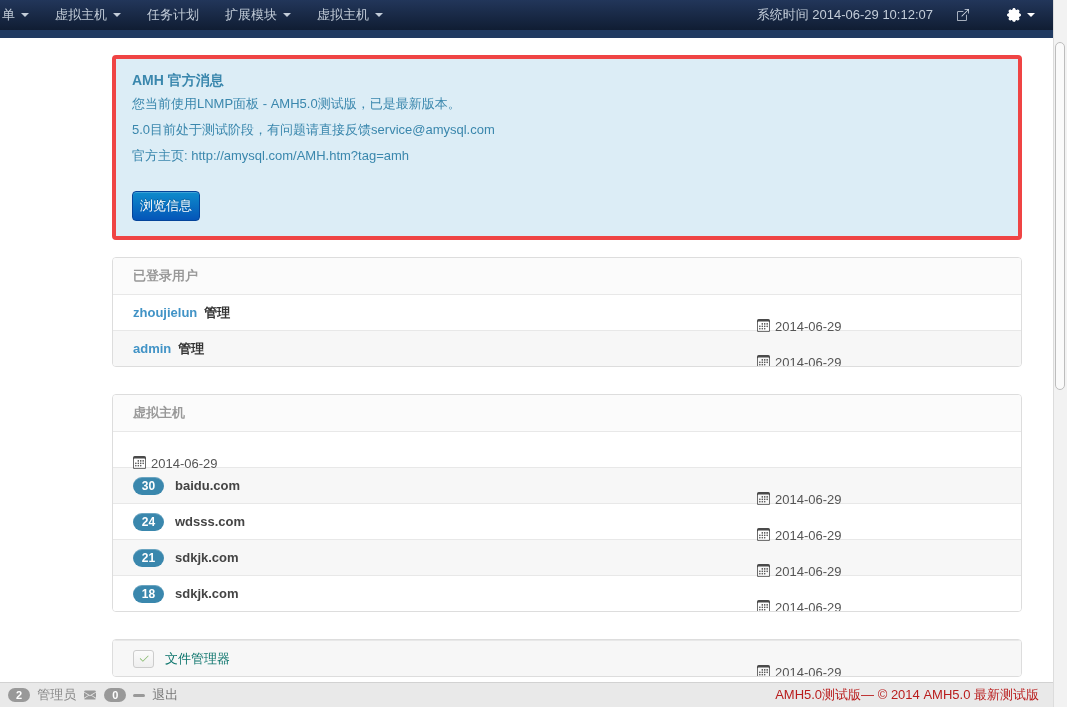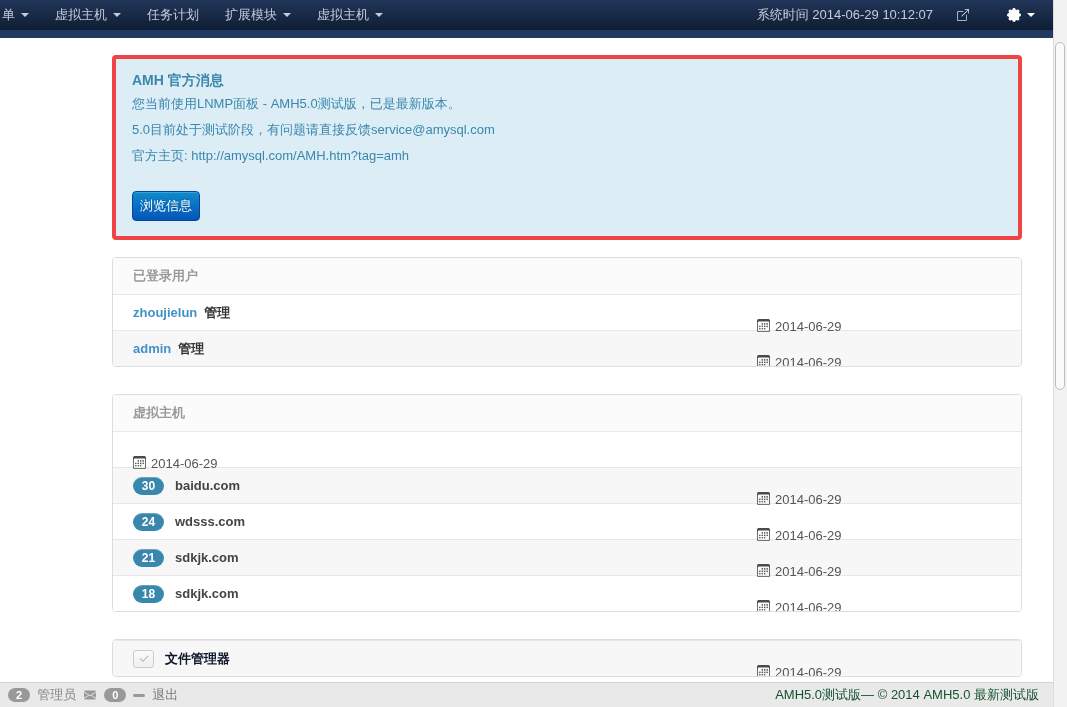--- a/index.html
+++ b/index.html
@@ -100,38 +100,38 @@
     padding:2px 8px; border-radius:10px; margin-right:4px;
     box-shadow:inset 0 1px 0 rgba(255,255,255,0.25);
   }
 
   .check-box {
     width:21px; height:18px; border:1px solid #cccccc; border-radius:3px;
     background:linear-gradient(#fbfbfb,#efefef);
     display:inline-flex; align-items:center; justify-content:center;
     color:#84b96a; margin-right:4px;
   }
-  .module-name { color:#0f172a; font-weight:bold; }
+  .module-name { color:#0f766e; font-weight:normal; }
 
   
   .footer {
     position:absolute; left:0; bottom:0; width:1053px; height:25px;
     background:#e9e9e9; border-top:1px solid #d2d2d2;
     display:flex; align-items:center; justify-content:space-between;
     padding:0 14px 0 8px; color:#888888; z-index:40;
   }
   .footer-left { display:flex; align-items:center; gap:7px; }
   .badge-gray {
     display:inline-block; background:#999999; color:#ffffff;
     font-size:11px; font-weight:bold; padding:1px 8px; border-radius:9px;
   }
   .envelope-icon { color:#999999; display:inline-flex; }
   .dash-icon { display:inline-block; width:12px; height:3px; background:#999999; border-radius:2px; }
   .logout-link { color:#777777; text-decoration:none; cursor:pointer; }
-  .footer-right { color:#14532d; white-space:nowrap; }
+  .footer-right { color:#b91c1c; white-space:nowrap; }
 </style>
 </head>
 <body>
 
 <div class="navbar">
   <div class="nav-left">
     <a class="nav-item">
       <span>单</span>
       <b class="caret"></b>
     </a>

